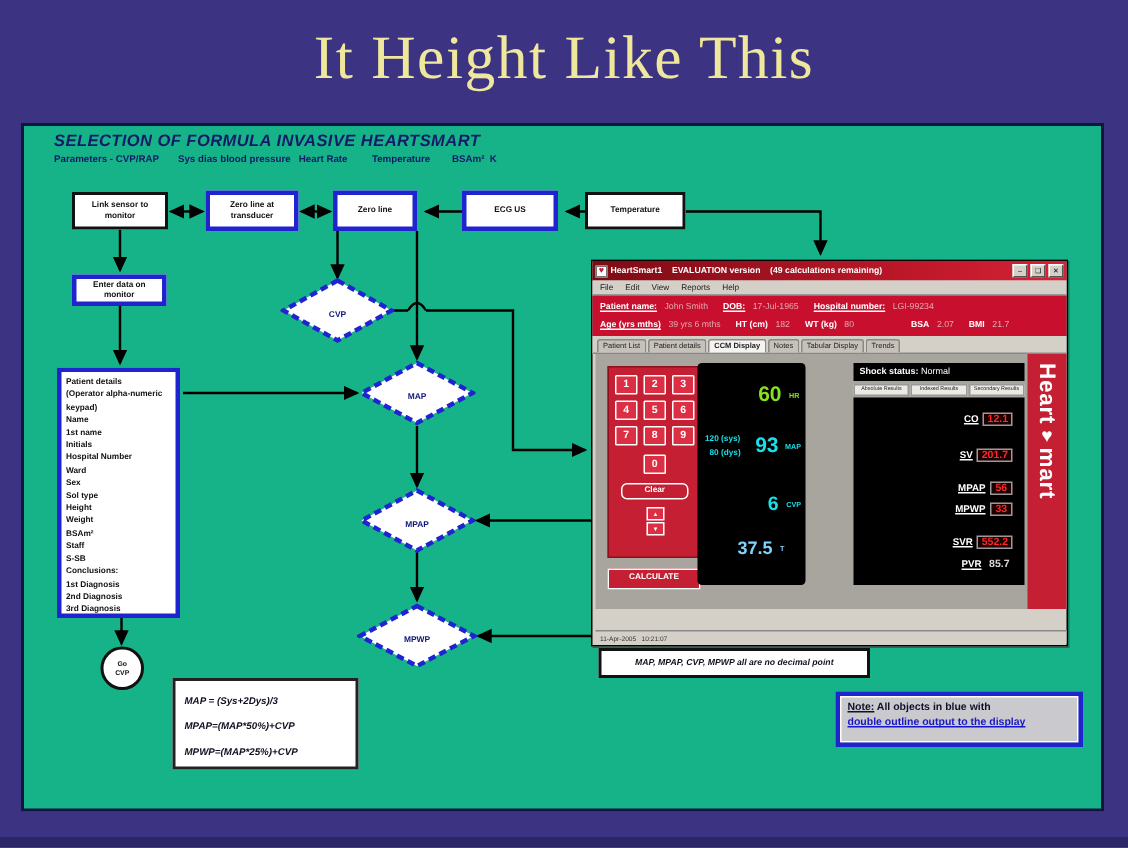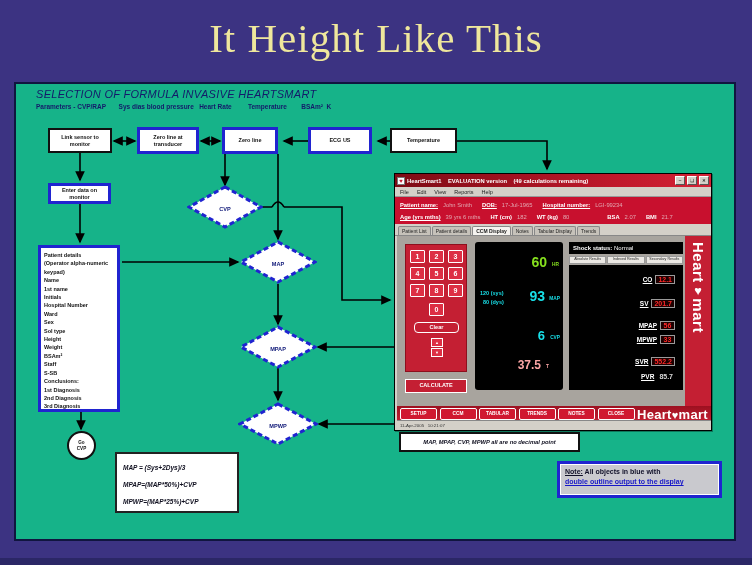--- a/index.html
+++ b/index.html
@@ -23,21 +23,21 @@
   }
   .board {
     left: 14px; top: 82px; width: 722px; height: 459px;
     background: #16b389;
     border: 2px solid #10153f;
   }
   .bottom-strip { left: 0; right: 0; bottom: 0; height: 7px; background: #2b2766; }
 
   .board-heading {
     left: 36px; top: 88px;
-    font-size: 11px; font-weight: normal; font-style: italic;
+    font-size: 11px; font-weight: bold; font-style: italic;
     color: #141a6a; letter-spacing: .3px;
   }
   .board-params {
     left: 36px; top: 103px;
     font-size: 6.5px; font-weight: bold;
     color: #141a6a; white-space: pre;
   }
 
   
   .fc-box {
@@ -150,24 +150,24 @@
     font-size: 7px; font-weight: bold; text-align: center; line-height: 11px; }
   .clearbtn { position: absolute; left: 8px; top: 77px; width: 45px; height: 11px;
     background: #c41f33; border: 1px solid #fff; border-radius: 4px; color: #fff;
     font-size: 5.5px; font-weight: bold; text-align: center; line-height: 9px; }
   .spin { position: absolute; left: 25px; width: 12px; height: 9px; background: #dd2f44;
     border: 1px solid #fff; color: #fff; font-size: 4px; text-align: center; line-height: 7px; }
   .calc { position: absolute; left: 8px; top: 143px; width: 62px; height: 14px;
     background: #c41f33; border: 1.5px solid #fff; color: #fff;
     font-size: 5.5px; font-weight: bold; text-align: center; line-height: 11px; }
 
-  .mon { position: absolute; left: 78px; top: 6px; width: 88px; height: 148px;
+  .mon { position: absolute; left: 68px; top: 6px; width: 72px; height: 148px;
     background: #000; border-radius: 3px; }
   .mval { position: absolute; font-weight: bold; }
-  .green { color: #86e01e; } .cyan { color: #18dfe8; } .redv { color: #fca5a5; }
+  .green { color: #86e01e; } .cyan { color: #18dfe8; } .redv { color: #7dd3fc; }
   .munit { position: absolute; font-size: 4.8px; font-weight: bold; }
 
   .shock { position: absolute; left: 172px; top: 6px; width: 114px; height: 12px;
     background: #000; color: #fff; font-size: 6px; line-height: 12px; padding-left: 4px; white-space: nowrap; }
   .shock b { font-weight: bold; }
   .rtabs { position: absolute; left: 172px; top: 20px; width: 114px; height: 8px; display: flex; gap: 1px; }
   .rtab { flex: 1; background: #ece9e4; border: 1px solid #999; font-size: 3.6px;
     text-align: center; line-height: 5px; color: #222; overflow: hidden; white-space: nowrap; }
   .rpanel { position: absolute; left: 172px; top: 29px; width: 114px; height: 125px; background: #000; }
   .rrow { position: absolute; right: 8px; display: flex; align-items: center; gap: 3px; }
@@ -413,24 +413,15 @@
         <span class="rlab">SVR</span>
         <span class="rval">552.2</span>
       </div>
       <div class="rrow" style="top:108px">
         <span class="rlab">PVR</span>
         <span class="rval plain">85.7</span>
       </div>
     </div>
   </div>
 
-  <div class="fbar">
-    <span class="fbtn">SETUP</span>
-    <span class="fbtn">CCM</span>
-    <span class="fbtn">TABULAR</span>
-    <span class="fbtn">TRENDS</span>
-    <span class="fbtn">NOTES</span>
-    <span class="fbtn">CLOSE</span>
-    <span class="flogo"><span>Heart</span><span class="heart">♥</span><span>mart</span></span>
-  </div>
 
   <div class="statusbar">11-Apr-2005   10:21:07</div>
 </div>
 
 </body></html>

